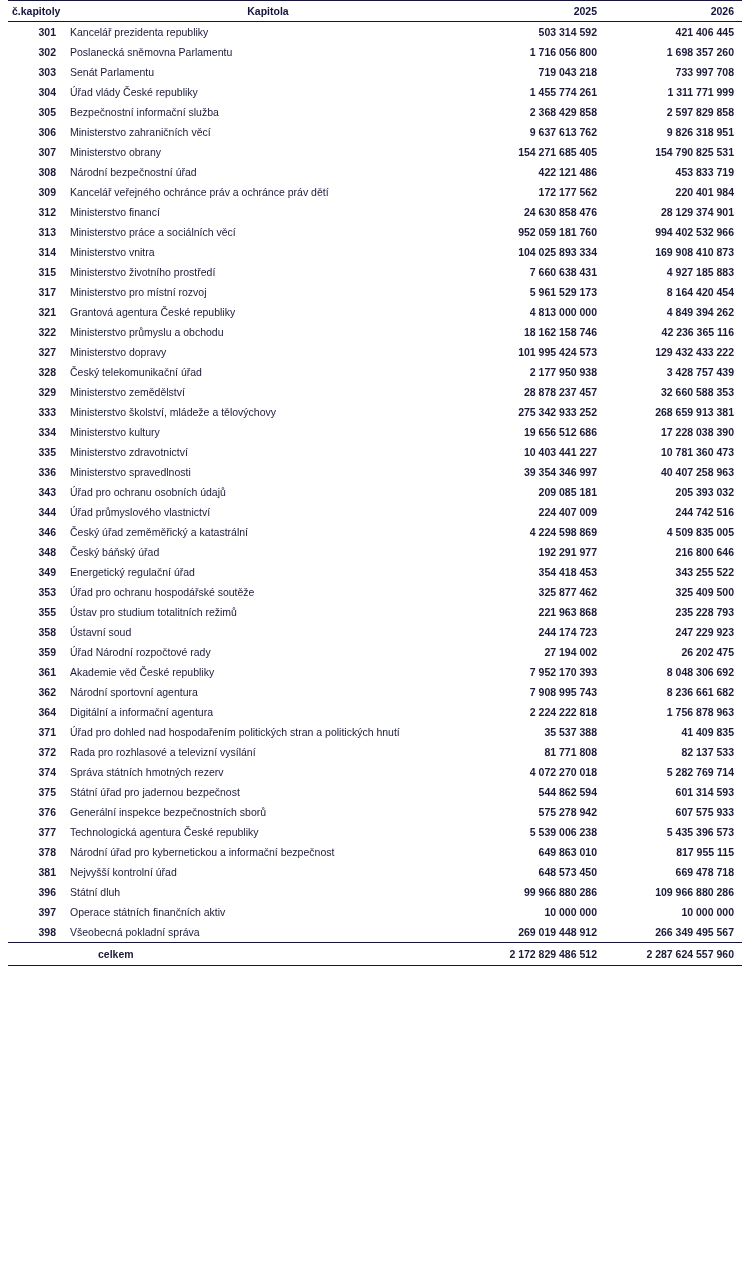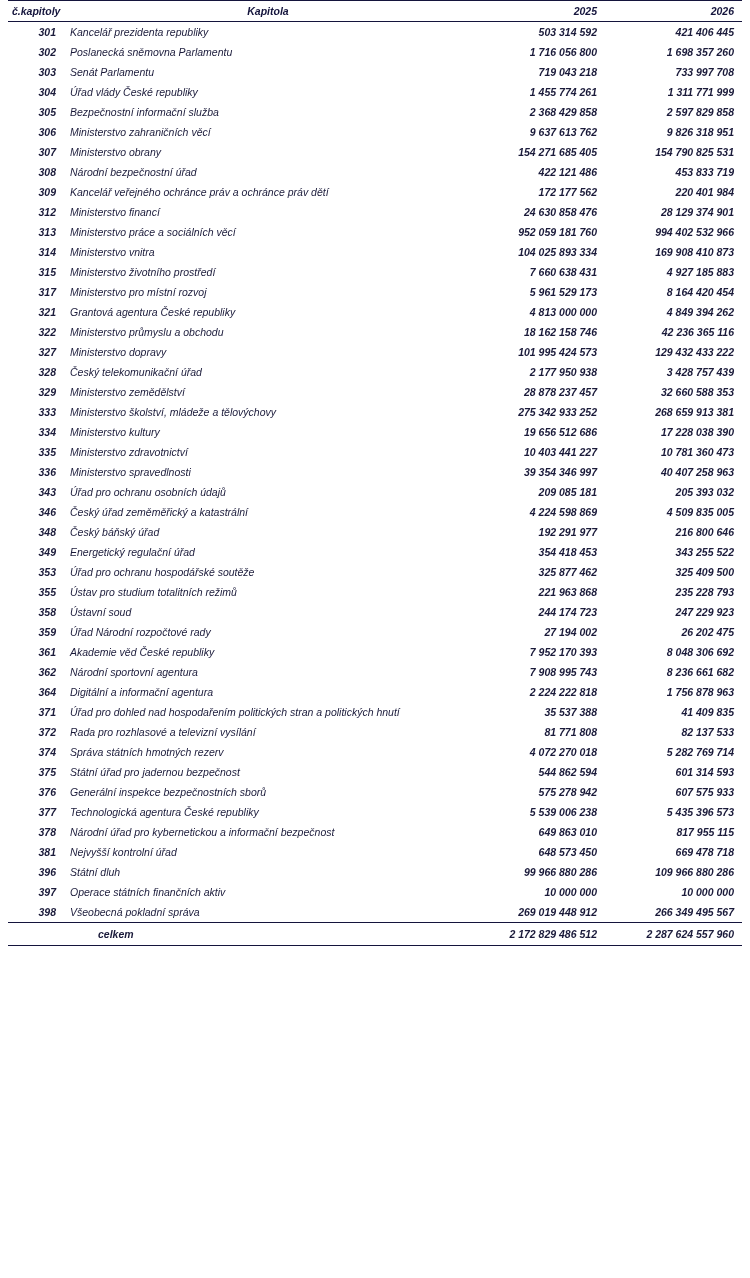--- a/index.html
+++ b/index.html
@@ -16,21 +16,20 @@
   .sheet {
     width: 750px;
     box-sizing: border-box;
     padding: 0 8px;
   }
   table.budget {
     width: 734px;
     border-collapse: collapse;
     table-layout: fixed;
     font-size: 10.5px;
-    font-style: italic;
   }
   table.budget col.c-num   { width: 60px; }
   table.budget col.c-name  { width: 400px; }
   table.budget col.c-y1    { width: 137px; }
   table.budget col.c-y2    { width: 137px; }
 
   thead th {
     font-size: 10.5px;
     font-weight: bold;
     color: #14143c;
@@ -222,20 +221,26 @@
           <td class="t-val">39 354 346 997</td>
           <td class="t-val">40 407 258 963</td>
         </tr>
         <tr>
           <td class="t-num">343</td>
           <td class="t-name">Úřad pro ochranu osobních údajů</td>
           <td class="t-val">209 085 181</td>
           <td class="t-val">205 393 032</td>
         </tr>
         <tr>
+          <td class="t-num">344</td>
+          <td class="t-name">Úřad průmyslového vlastnictví</td>
+          <td class="t-val">224 407 009</td>
+          <td class="t-val">244 742 516</td>
+        </tr>
+        <tr>
           <td class="t-num">346</td>
           <td class="t-name">Český úřad zeměměřický a katastrální</td>
           <td class="t-val">4 224 598 869</td>
           <td class="t-val">4 509 835 005</td>
         </tr>
         <tr>
           <td class="t-num">348</td>
           <td class="t-name">Český báňský úřad</td>
           <td class="t-val">192 291 977</td>
           <td class="t-val">216 800 646</td>

